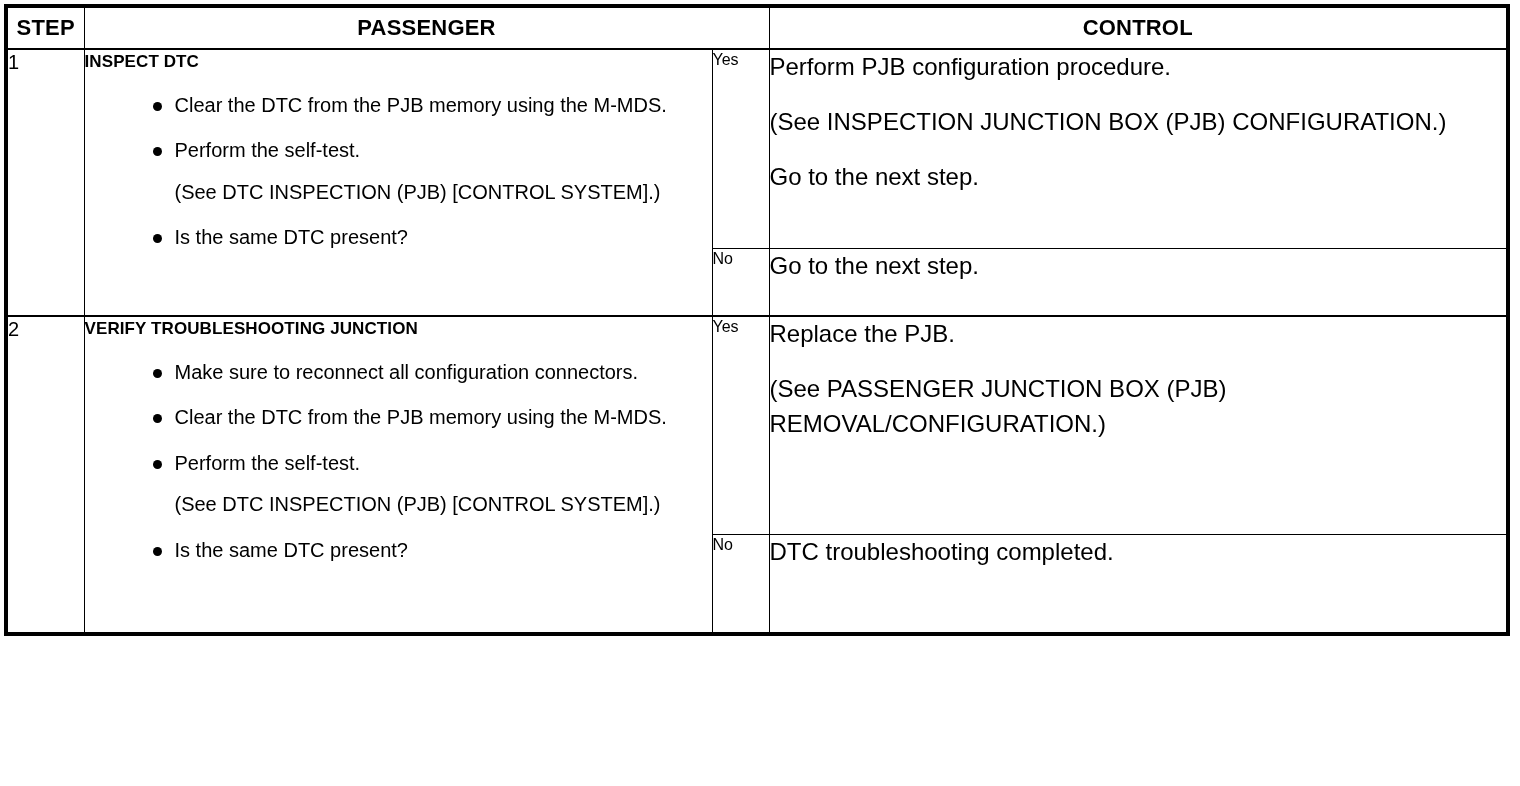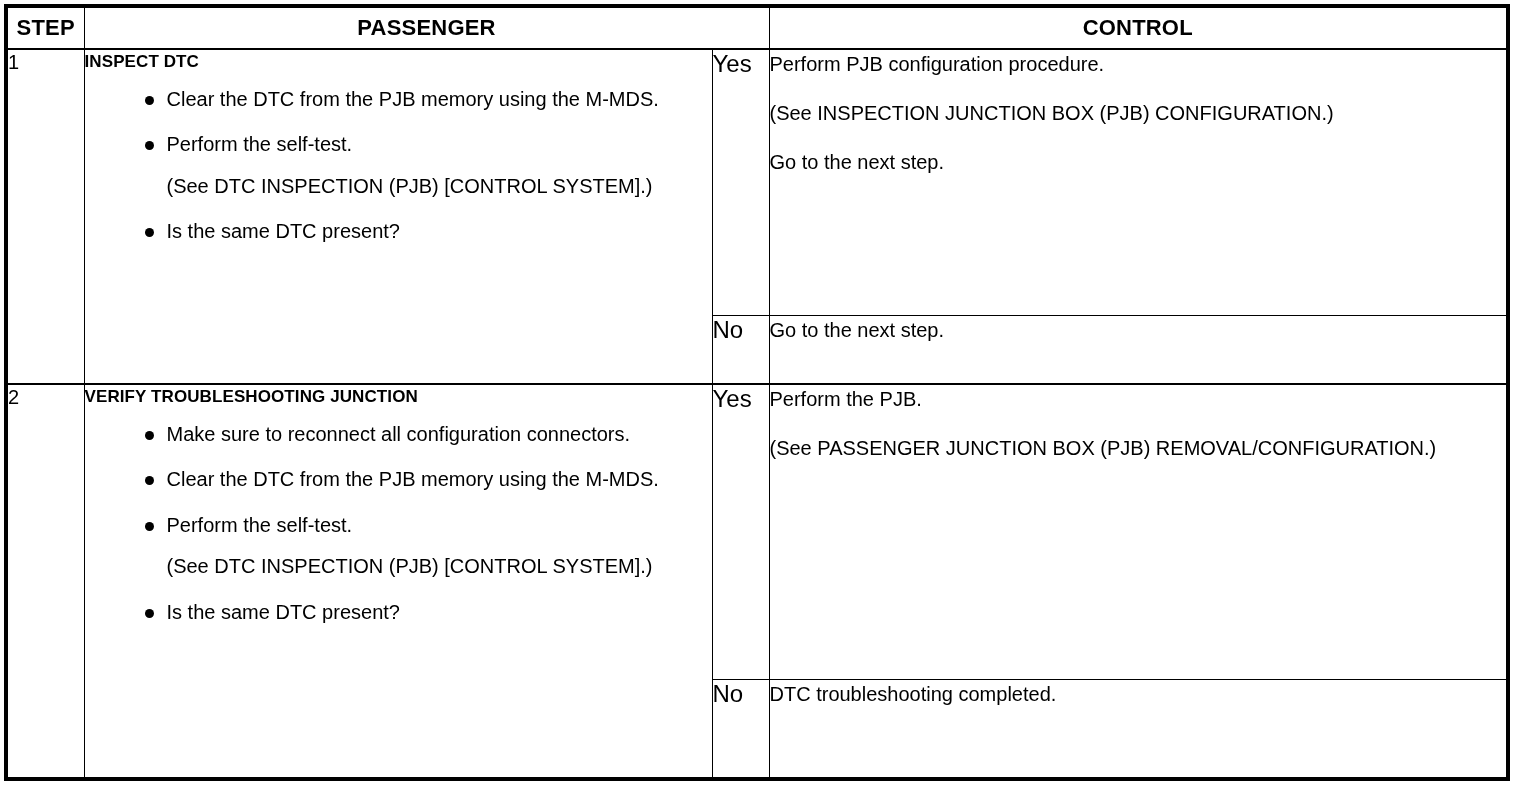--- a/index.html
+++ b/index.html
@@ -21,21 +21,21 @@
     width: 1520px;
     height: 786px;
     background: #ffffff;
   }
 
   table.dtc-table {
     position: absolute;
     left: 4px;
     top: 4px;
     width: 1506px;
-    height: 777px;
+    height: 632px;
     border-collapse: collapse;
     table-layout: fixed;
     background: #ffffff;
   }
 
   table.dtc-table td,
   table.dtc-table th {
     border: 1px solid #000000;
     vertical-align: top;
     padding: 0;
@@ -87,21 +87,21 @@
   .insp-title {
     font-weight: bold;
     font-size: 17px;
     letter-spacing: 0.1px;
     margin: 0 0 10px 0;
     white-space: nowrap;
   }
 
   ul.insp-list {
     list-style: none;
-    margin: 8px;
+    margin: 16px;
     padding: 0;
   }
   ul.insp-list > li {
     position: relative;
     padding-left: 74px;
     margin: 0 0 16px 0;
     font-size: 20px;
     line-height: 1.48;
   }
   ul.insp-list > li:last-child { margin-bottom: 0; }
@@ -115,30 +115,30 @@
     height: 9px;
     background: #000000;
     border-radius: 50%;
   }
   ul.insp-list > li.nobullet {
     margin-top: -4px;
   }
 
   
   td.yesno-cell {
-    font-size: 24px;
+    font-size: 16px;
     line-height: 1.2;
     padding: 6px 4px 0 5px;
     text-align: left;
     white-space: nowrap;
   }
 
   
   td.action-cell {
-    font-size: 20px;
+    font-size: 24px;
     line-height: 1.45;
     padding: 6px 8px 8px 8px;
   }
   td.action-cell p {
     margin: 0 0 20px 0;
   }
   td.action-cell p:last-child { margin-bottom: 0; }
 
   
   tr.step2-start > td { border-top: 2px solid #000000; }
@@ -205,21 +205,21 @@
             <li class="bulleted">Clear the DTC from the PJB memory using the M-MDS.</li>
             <li class="bulleted">Perform the self-test.</li>
             <li class="nobullet">(See DTC INSPECTION (PJB) [CONTROL SYSTEM].)</li>
             <li class="bulleted">Is the same DTC present?</li>
           </ul>
         </td>
 
         <td class="yesno-cell">Yes</td>
 
         <td class="action-cell">
-          <p>Perform the PJB.</p>
+          <p>Replace the PJB.</p>
           <p>(See PASSENGER JUNCTION BOX (PJB) REMOVAL/CONFIGURATION.)</p>
         </td>
       </tr>
 
       <tr style="height:100px;">
         <td class="yesno-cell">No</td>
         <td class="action-cell">
           <p>DTC troubleshooting completed.</p>
         </td>
       </tr>

